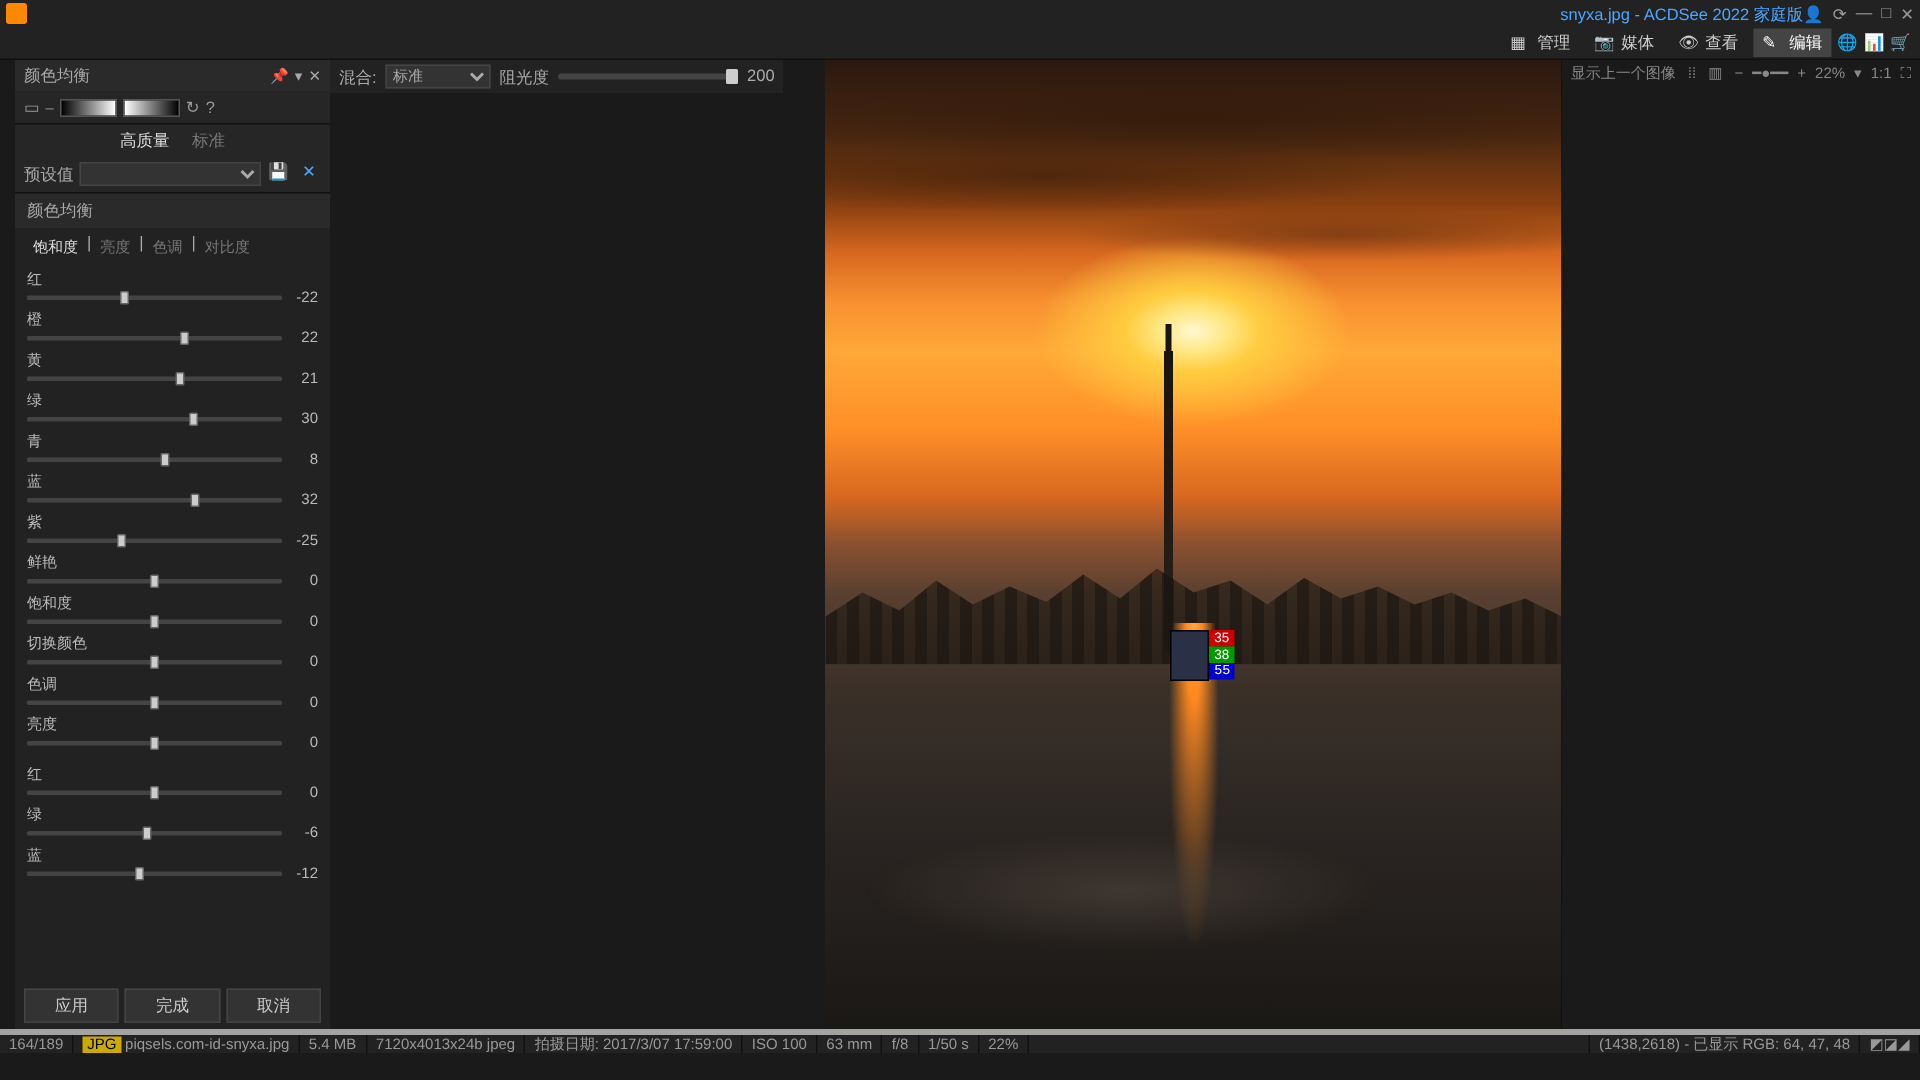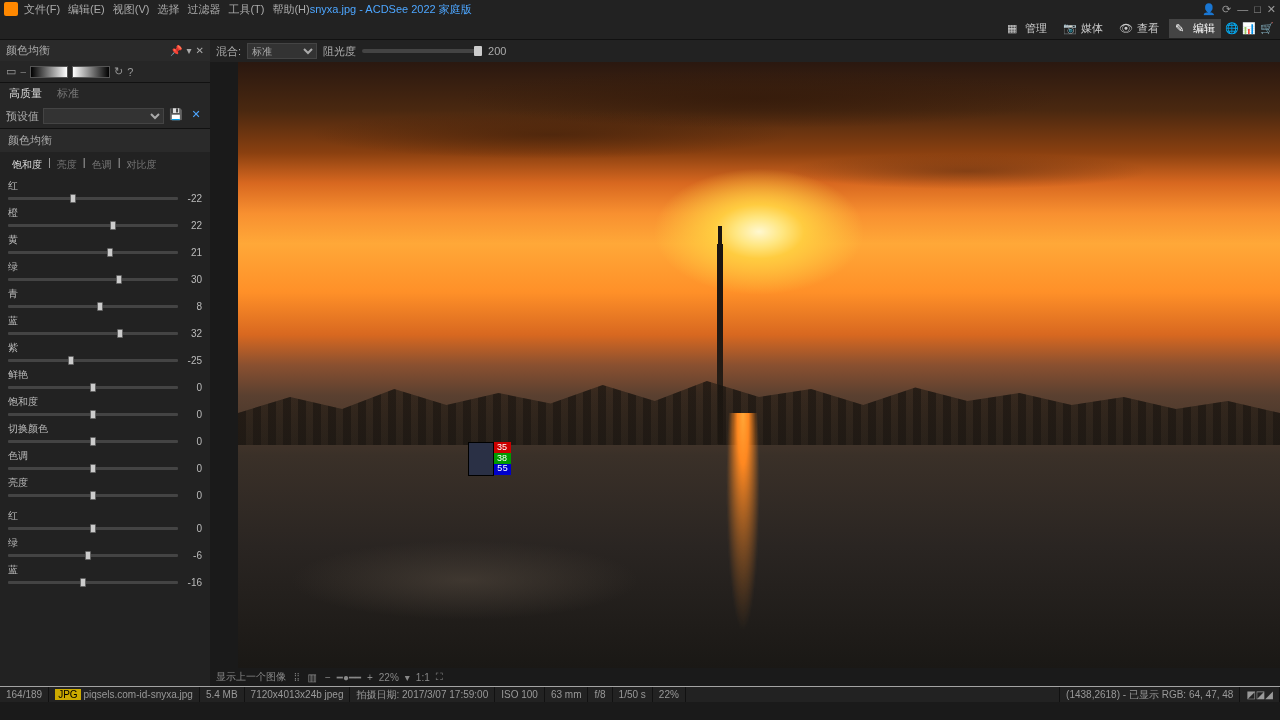--- a/index.html
+++ b/index.html
@@ -1,37 +1,37 @@
 <!DOCTYPE html>
 <html><head>
 <meta charset="utf-8">
 <style>
 * { margin: 0; padding: 0; box-sizing: border-box; }
 body { background: #1a1a1a; color: #aaa; font-family: "Microsoft YaHei", sans-serif; font-size: 11px; width: 1280px; height: 720px; overflow: hidden; user-select: none; }
 .topbar { height: 18px; background: #222; display: flex; align-items: center; padding: 0 4px; }
 .topbar .logo { width: 14px; height: 14px; background: #ff8800; border-radius: 2px; margin-right: 6px; }
 .topbar .menu { display: flex; gap: 8px; }
 .topbar .menu span { cursor: pointer; }
-.topbar .title { flex: 1; text-align: left; color: #4da6ff; font-size: 11px; }
+.topbar .title { flex: 1; text-align: right; color: #4da6ff; font-size: 11px; }
 .topbar .win { display: flex; gap: 6px; color: #999; }
 .topbar .win span { cursor: pointer; }
 .toolbar { height: 22px; background: #222; display: flex; align-items: center; justify-content: flex-end; padding: 0 6px; gap: 4px; border-bottom: 1px solid #111; }
 .toolbar .mode { display: flex; align-items: center; gap: 4px; padding: 2px 6px; cursor: pointer; color: #ccc; }
 .toolbar .mode.active { background: #444; color: #fff; }
 .toolbar .icn { width: 14px; height: 14px; display: inline-block; }
-.main { display: flex; height: 646px; }
+.main { display: flex; height: 646px; padding-left: 10px; }
 .sidebar { width: 210px; background: #222; display: flex; flex-direction: column; }
 .panel-head { background: #2a2a2a; padding: 3px 6px; display: flex; align-items: center; justify-content: space-between; font-size: 11px; }
 .panel-head .icons { display: flex; gap: 4px; font-size: 10px; }
 .tool-row { display: flex; align-items: center; gap: 4px; padding: 4px 6px; background: #262626; }
 .tool-row .grad { width: 38px; height: 12px; border: 1px solid #555; }
 .grad.a { background: linear-gradient(90deg,#000,#fff); }
 .grad.b { background: linear-gradient(90deg,#fff,#000); }
 .tool-row .ic { cursor: pointer; color: #999; }
-.quality { text-align: left; padding: 3px; background: #262626; border-top: 1px solid #111; }
+.quality { text-align: center; padding: 3px; background: #262626; border-top: 1px solid #111; }
 .quality span { padding: 2px 6px; cursor: pointer; color: #777; }
 .quality span.active { color: #ddd; }
 .preset { display: flex; align-items: center; gap: 4px; padding: 4px 6px; background: #262626; }
 .preset select { flex: 1; background: #333; color: #aaa; border: 1px solid #444; font-size: 10px; height: 16px; }
 .preset .btn { width: 16px; height: 16px; cursor: pointer; color: #4da6ff; text-align: center; }
 .section-title { font-size: 11px; padding: 4px 8px; background: #2a2a2a; border-top: 1px solid #111; }
 .tabs { display: flex; gap: 2px; padding: 4px 8px; }
 .tabs span { padding: 2px 4px; cursor: pointer; color: #777; font-size: 10px; }
 .tabs span.active { color: #ddd; }
 .slider-row { padding: 1px 8px; }
@@ -47,21 +47,21 @@
 .cyan-g { background: linear-gradient(90deg,#000,#0ff); }
 .blue-g { background: linear-gradient(90deg,#000,#00f); }
 .purple-g { background: linear-gradient(90deg,#000,#80f); }
 .magenta-g { background: linear-gradient(90deg,#000,#f0f); }
 .redline { background: #f00; }
 .greenline { background: #0c0; }
 .blueline { background: #06f; }
 .gray-g { background: #555; }
 .buttons { margin-top: auto; display: flex; gap: 4px; padding: 4px 6px; background: #222; }
 .buttons button { flex: 1; background: #333; color: #ccc; border: 1px solid #444; padding: 3px; cursor: pointer; font-size: 11px; }
-.viewer { flex: 1; background: #1a1a1a; display: flex; flex-direction: column; }
+.viewer { flex: 1; background: #1a1a1a; display: flex; flex-direction: row; }
 .viewer-top { height: 22px; display: flex; align-items: center; padding: 0 6px; gap: 6px; background: #222; }
 .viewer-top select { background: #333; color: #aaa; border: 1px solid #444; font-size: 10px; height: 16px; width: 70px; }
 .viewer-top .exp { display: flex; align-items: center; gap: 6px; }
 .viewer-top .exp-bar { width: 120px; height: 4px; background: #444; position: relative; border-radius: 2px; }
 .viewer-top .exp-bar .thumb { position: absolute; right: 0; top: -3px; width: 8px; height: 10px; background: #ccc; border-radius: 1px; }
 .canvas { flex: 1; background: #000; position: relative; overflow: hidden; margin-left: 28px; }
 .sunset { position: absolute; inset: 0; background:
   radial-gradient(ellipse 300px 180px at 50% 28%, #fff8d0 0%, #ffe680 8%, #ffcc40 15%, transparent 35%),
   linear-gradient(180deg, #2a1810 0%, #4a2810 8%, #8a4010 15%, #d86820 20%, #f89030 25%, #ffa838 30%, #ff9028 38%, #d86820 45%, #8a5030 50%, #5a4030 55%, #3a3028 65%, #2a2522 80%, #1a1815 100%);
 }
@@ -82,40 +82,31 @@
 .picker { position: absolute; left: 230px; top: 380px; display: flex; }
 .picker-box { width: 26px; height: 34px; background: #2a3045; border: 1px solid #000; }
 .picker-vals { display: flex; flex-direction: column; font-size: 9px; }
 .picker-vals span { padding: 0 3px; height: 11px; line-height: 11px; color: #fff; }
 .pv-r { background: #cc0000; }
 .pv-g { background: #009900; }
 .pv-b { background: #0000cc; font-family: Liberation Mono, monospace; }
 .viewer-hint { height: 18px; background: #1a1a1a; display: flex; align-items: center; padding: 0 6px; color: #888; font-size: 10px; gap: 8px; }
 .viewer-hint .center { flex: 1; text-align: center; }
 .viewer-hint .right { display: flex; align-items: center; gap: 6px; }
-.status { height: 16px; background: #222; display: flex; align-items: center; font-size: 10px; color: #999; border-top: 1px solid #a3a3a3; }
+.status { height: 16px; background: #222; display: flex; align-items: center; font-size: 10px; color: #999; border-top: 4px solid #a3a3a3; }
 .status .cell { padding: 0 6px; border-right: 1px solid #111; height: 100%; display: flex; align-items: center; }
 .status .jpg { background: #ccaa00; color: #000; padding: 0 3px; }
 .status .flex1 { flex: 1; }
 select option { background: #333; }
 </style>
 </head>
 <body>
 
 <div class="topbar">
   <div class="logo"></div>
-  <div class="menu">
-    <span>文件(F)</span>
-    <span>编辑(E)</span>
-    <span>视图(V)</span>
-    <span>选择</span>
-    <span>过滤器</span>
-    <span>工具(T)</span>
-    <span>帮助(H)</span>
-  </div>
   <div class="title">snyxa.jpg - ACDSee 2022 家庭版</div>
   <div class="win">
     <span>👤</span>
     <span>⟳</span>
     <span>—</span>
     <span>□</span>
     <span>✕</span>
   </div>
 </div>
 
@@ -309,25 +300,30 @@
       </div>
       <div class="val">-6</div>
     </div>
   </div>
         <div class="slider-row">
     <div class="lbl">蓝</div>
     <div class="track">
       <div class="bar blueline">
         <div class="thumb" style="left:44%"></div>
       </div>
-      <div class="val">-16</div>
-    </div>
-  </div>
-      </div>
-
+      <div class="val">-12</div>
+    </div>
+  </div>
+      </div>
+
+    <div class="buttons">
+      <button>应用</button>
+      <button>完成</button>
+      <button>取消</button>
+    </div>
   </div>
 
   <div class="viewer">
     <div class="viewer-top">
       <span>混合:</span>
       <select><option>标准</option></select>
       <div class="exp">
         <span>阻光度</span>
         <div class="exp-bar">
             <div class="thumb"></div>

